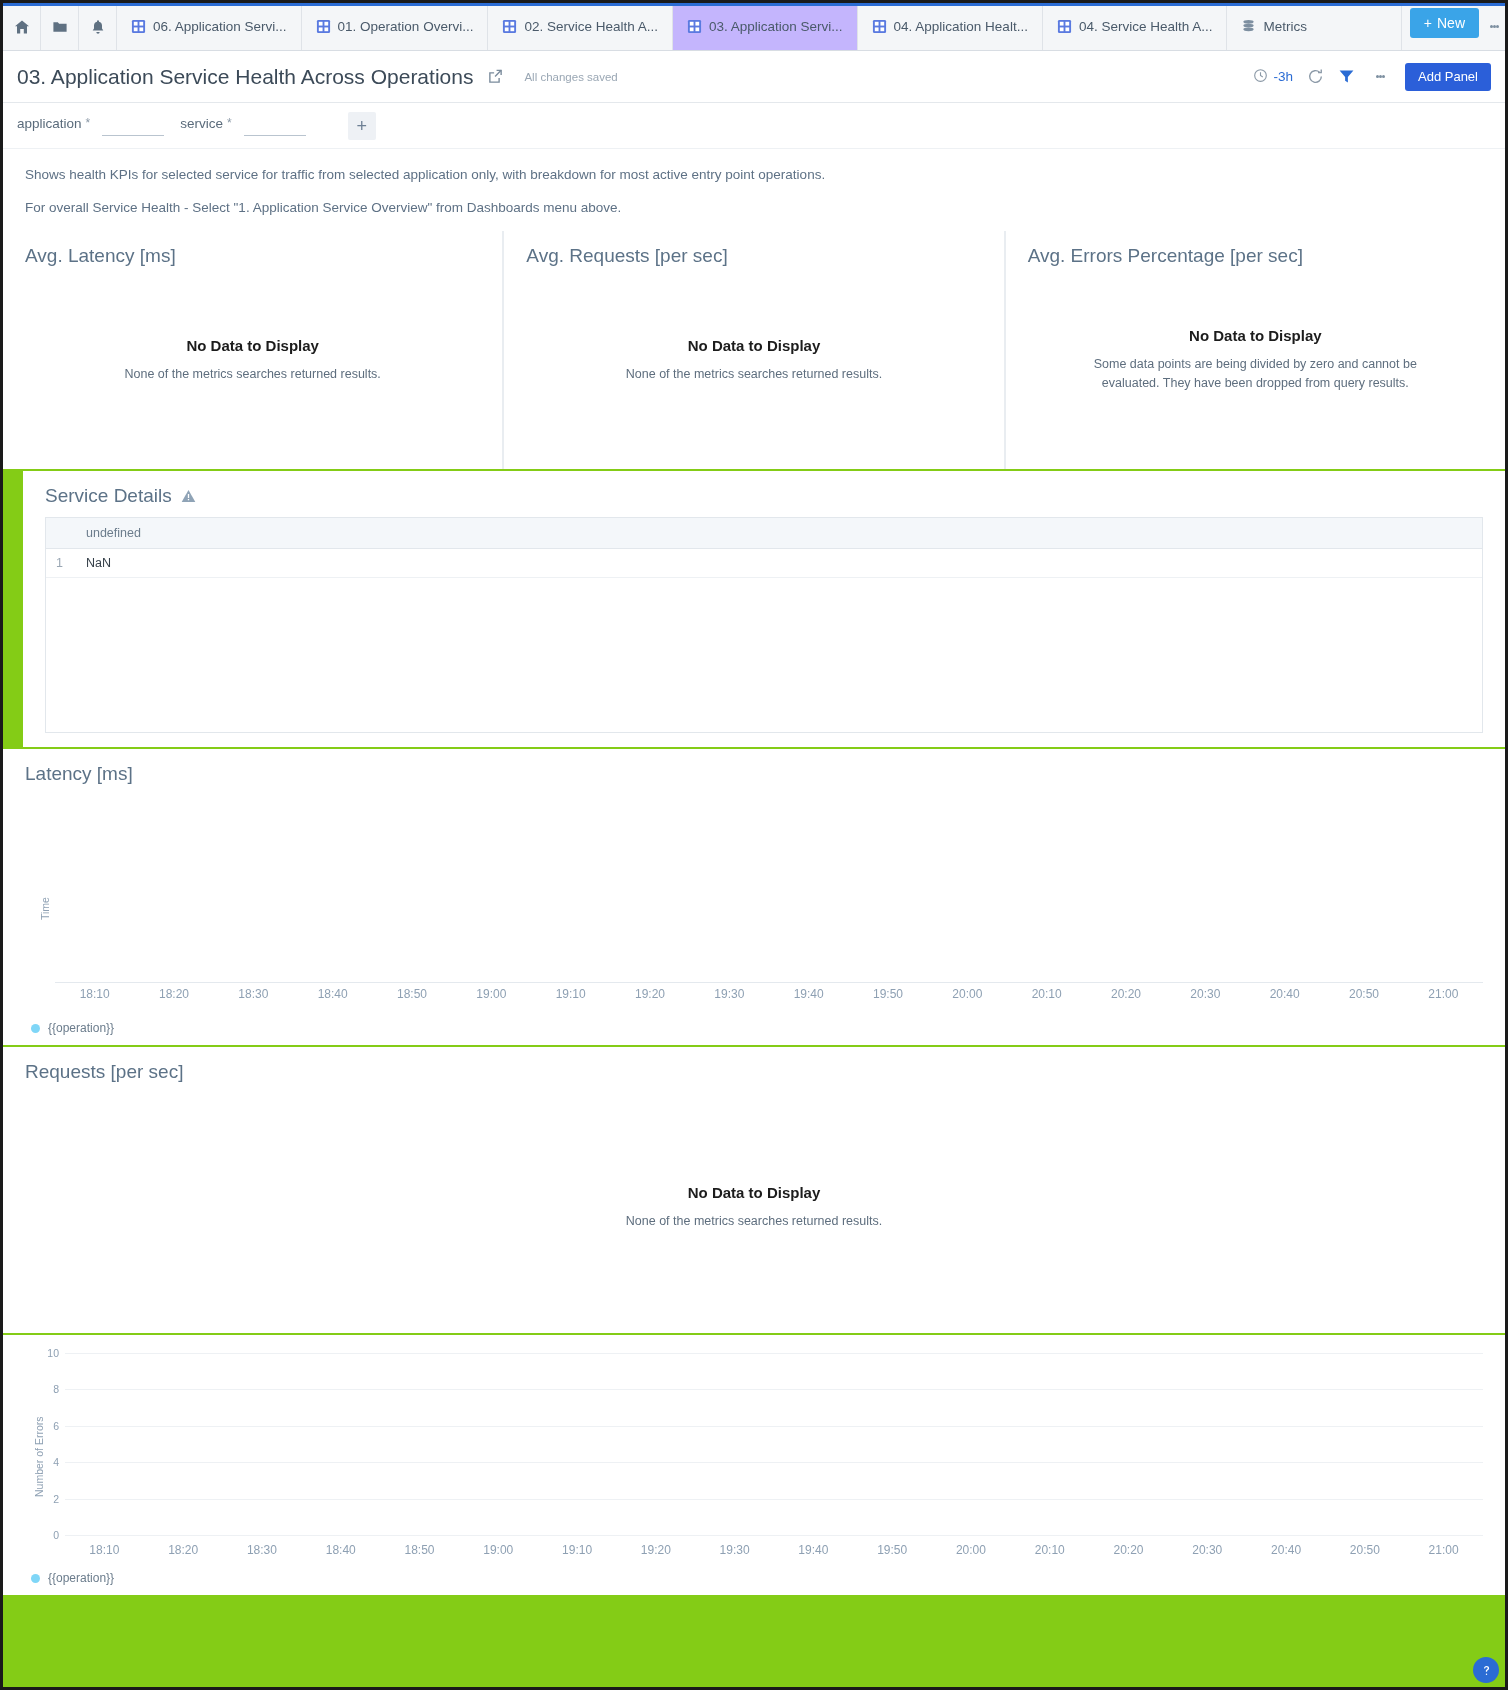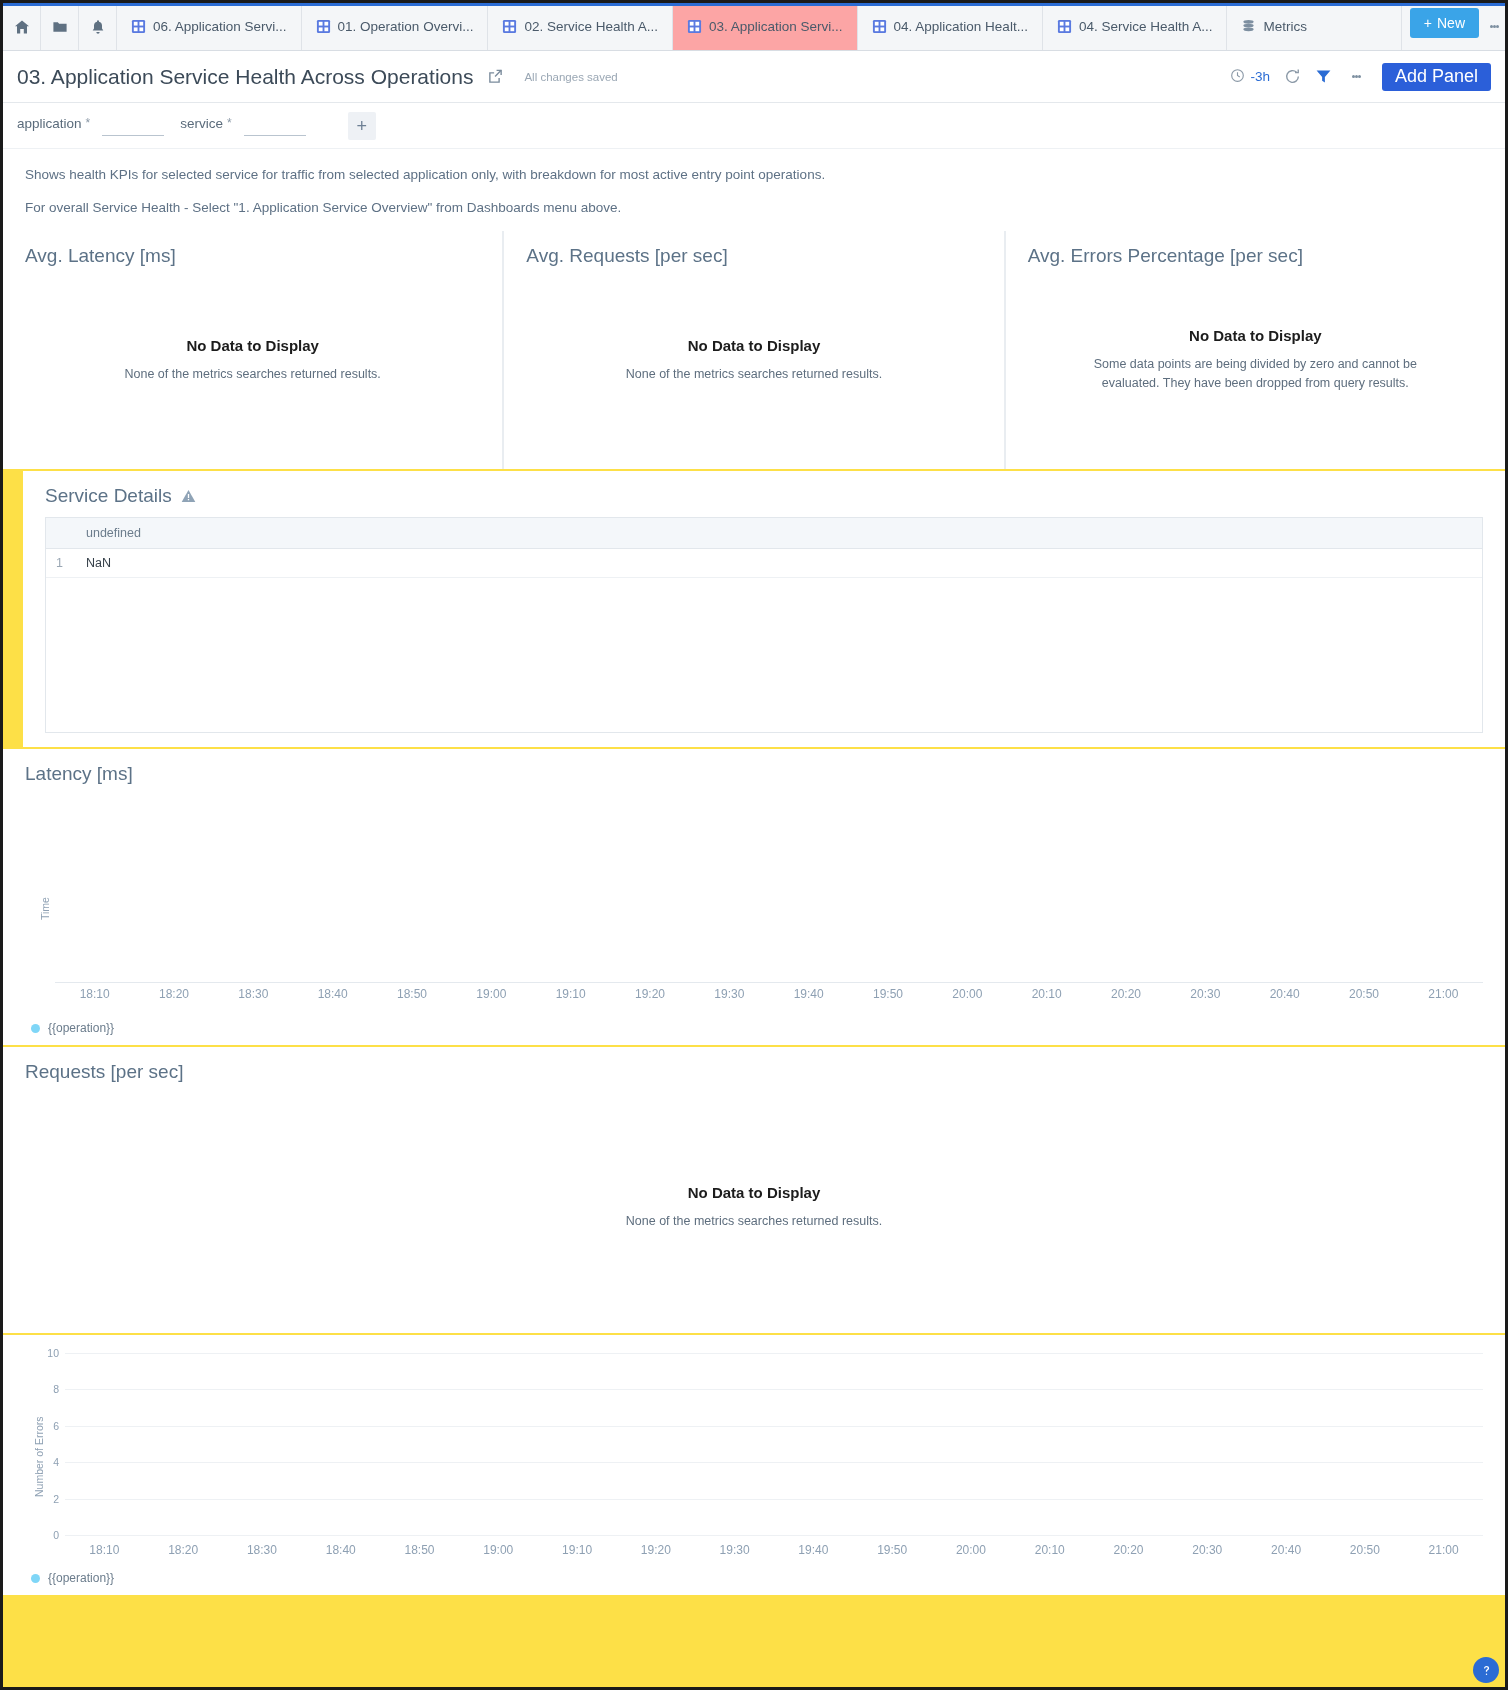--- a/index.html
+++ b/index.html
@@ -25,21 +25,21 @@
     width: 38px; display: flex; align-items: center; justify-content: center;
     border-right: 1px solid #dfe3e8; color: #5f7182; cursor: pointer;
   }
   .tab {
     display: flex; align-items: center; gap: 7px;
     padding: 0 14px; border-right: 1px solid #dfe3e8;
     color: #4a5a6a; font-size: 13.5px; white-space: nowrap; cursor: pointer;
     max-width: 190px;
   }
   .tab .tlabel { overflow:hidden; text-overflow: ellipsis; }
-  .tab.active { background:#fca5a5; }
+  .tab.active { background:#c4b5fd; }
   .grid-ic { width: 15px; height: 15px; flex: none; }
   .newbtn {
     margin: 5px 4px 5px 8px; background: #3aa4e8; color: #fff; border: none;
     border-radius: 3px; padding: 0 14px; font-size: 14px; font-family: inherit;
     display: flex; align-items: center; gap: 5px; cursor: pointer; height:30px;
   }
   .kebab { width: 22px; display:flex; align-items:center; justify-content:center; color:#7d8fa0; cursor:pointer;}
   .kebab i { display:block; width:3px; height:3px; border-radius:50%; background:#7d8fa0; margin:1.5px 0;}
 
   
@@ -49,21 +49,21 @@
   }
   .page-title { font-size: 21px; color: #3c4a58; font-weight: 400; }
   .share-ic { margin-left: 14px; color:#7a8b9c; display:flex; align-items:center; cursor:pointer;}
   .saved { margin-left: 20px; font-size: 11.5px; color: #9aa7b4; }
   .hdr-right { margin-left: auto; display: flex; align-items: center; gap: 14px; }
   .time-range { display:flex; align-items:center; gap:5px; color:#2b6cd4; font-size:13.5px; cursor:pointer;}
   .hicon { color:#2b6cd4; display:flex; align-items:center; cursor:pointer; }
   .hicon.grey { color:#8b99a7; }
   .addpanel {
     background: #2b5fd9; color:#fff; border:none; border-radius:3px;
-    padding: 0 13px; height:28px; font-size:18px; font-family: inherit; cursor:pointer;
+    padding: 0 13px; height:28px; font-size:13px; font-family: inherit; cursor:pointer;
   }
 
   
   .varbar { height: 46px; min-height:46px; display:flex; align-items:center; padding: 0 14px; gap: 0; background:#fff;
             border-bottom:1px solid #eef1f4; }
   .var {
     display:flex; align-items:flex-start; gap:4px; margin-right: 16px;
   }
   .var-label { font-size: 13.5px; color:#5a6b7b; }
   .var-star { color:#8a98a6; font-size: 12px; }
@@ -71,21 +71,21 @@
     width: 62px; border:none; border-bottom: 1px solid #b9c4cf; height: 20px;
     margin-left: 8px; background:transparent; font-family:inherit; font-size:13px; color:#3c4a58;
   }
   .var-add {
     width:28px; height:28px; background:#eef1f5; color:#6e8095; border:none; border-radius:2px;
     font-size:18px; line-height:1; cursor:pointer; display:flex; align-items:center; justify-content:center;
     margin-left: 26px;
   }
 
   
-  .body { flex: 1; overflow: hidden; background: #fde047; display:flex; flex-direction:column; }
+  .body { flex: 1; overflow: hidden; background: #84cc16; display:flex; flex-direction:column; }
 
   .desc-block { background:#fff; padding: 18px 22px 16px 22px; }
   .desc-line { font-size: 13.5px; color: #5e7185; margin-bottom: 18px; }
   .desc-line:last-child { margin-bottom: 0; }
 
   .row { display:flex; gap: 2px; background:#e9edf1; }
   .panel { background:#fff; position:relative; }
   .panel-title {
     font-size: 19px; color:#5c7287; padding: 14px 0 0 22px; display:flex; align-items:center; gap:9px;
   }

